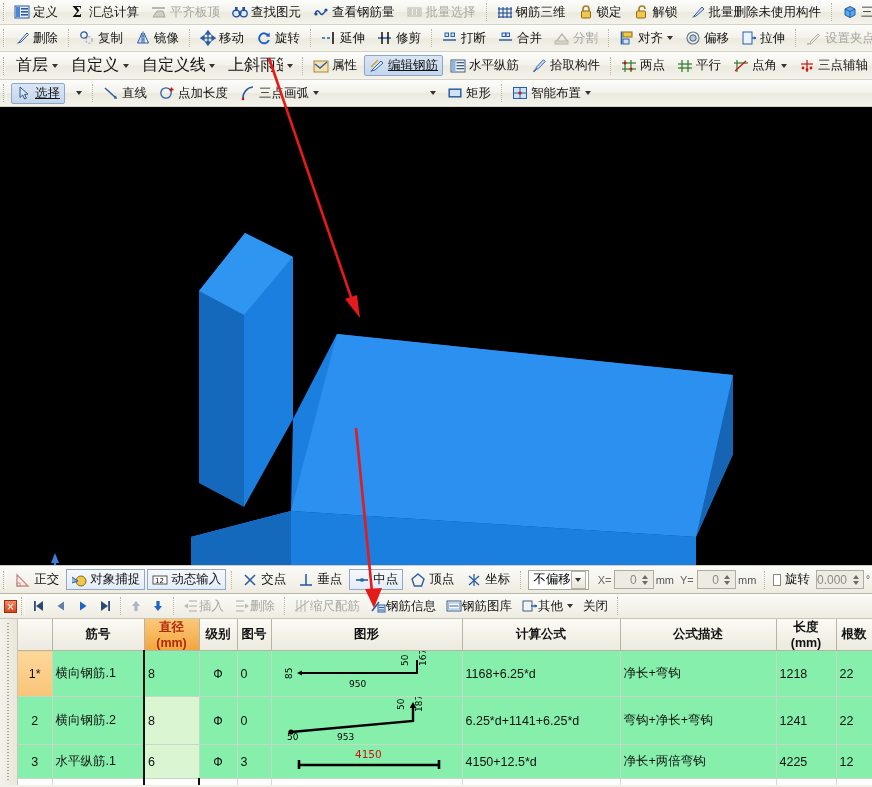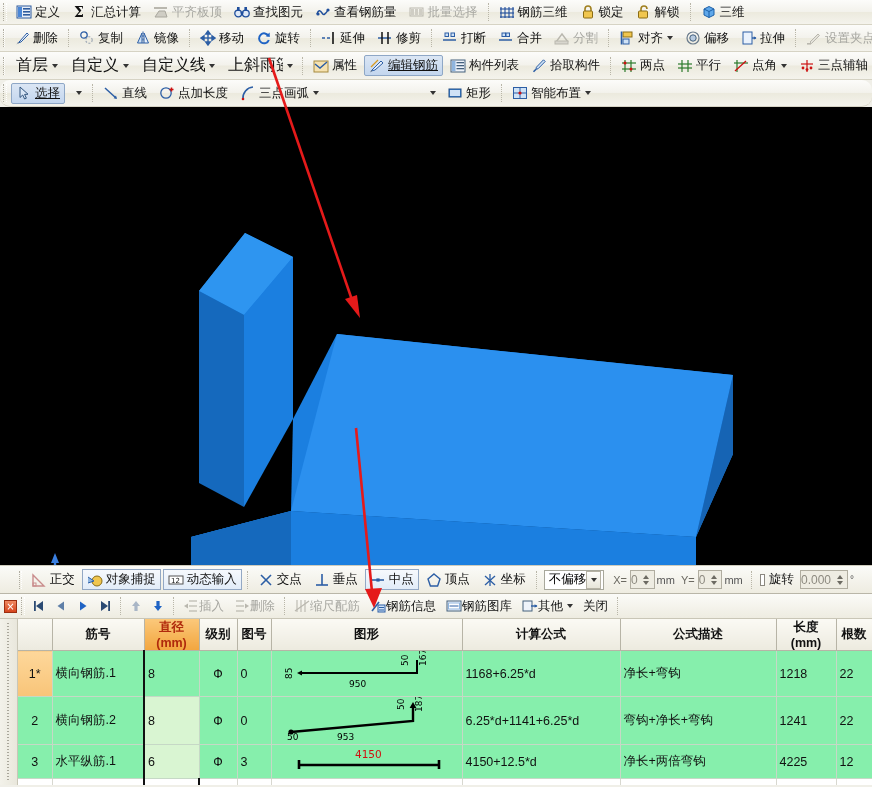--- a/index.html
+++ b/index.html
@@ -18,21 +18,21 @@
     display: flex; align-items: center;
     background: linear-gradient(to bottom, #fcfcfa 0%, #f3f2ec 48%, #eceade 52%, #f4f3ec 100%);
     border-bottom: 1px solid #d6d3c4;
     padding: 0 2px;
     white-space: nowrap;
     overflow: hidden;
   }
   .tb1 { height: 25px; }
   .tb2 { height: 27px; }
   .tb3 { height: 28px; }
-  .tb4 { height: 27px; border-radius: 10px; }
+  .tb4 { height: 27px; }
 
   .tb-item {
     display: inline-flex; align-items: center;
     height: 21px; padding: 0 4px; margin: 0 1px;
     border: 1px solid transparent;
     color: #111; font-size: 12.5px; cursor: default;
     border-radius: 2px;
   }
   .tb-item .lbl { margin-left: 3px; }
   .tb-item.disabled { color: #a6a6a0; }
@@ -88,21 +88,21 @@
   }
   #viewport svg { display: block; }
 
   
   .statusbar {
     height: 29px;
     display: flex; align-items: center;
     background: linear-gradient(to bottom,#fbfbf8,#eeece1);
     border-top: 1px solid #cfccbd;
     border-bottom: 1px solid #b9b6a8;
-    padding: 0 18px; white-space: nowrap; overflow: hidden;
+    padding: 0 2px; white-space: nowrap; overflow: hidden;
   }
   .sb-item {
     display: inline-flex; align-items: center;
     height: 21px; padding: 0 4px; margin: 0 1px;
     border: 1px solid transparent; font-size: 12.5px; color: #111;
   }
   .sb-item.framed {
     border: 1px solid #93a8c4;
     background: linear-gradient(to bottom,#f6f9fd,#e2ecf8);
   }
@@ -312,20 +312,29 @@
     <div class="tb-item">
       <span class="ico">
           <svg width="16" height="16" viewBox="0 0 16 16">
             <path d="M5 7 V5 a3 3 0 0 1 6 0" fill="none" stroke="#a08020" stroke-width="1.6"></path>
             <rect x="2.5" y="7" width="9" height="7" rx="1" fill="#f0c64f" stroke="#8a6c14"></rect>
           </svg>
         </span>
       <span class="lbl">解锁</span>
     </div>
 
+    <div class="tb-item">
+      <span class="ico">
+          <svg width="16" height="16" viewBox="0 0 16 16">
+            <path d="M3 13 L5 11 L12 3 L14 5 L6 12 Z" fill="#dfe9f7" stroke="#2c5ea5"></path>
+            <path d="M2 14 L4.5 12.5 L3.5 11.5 Z" fill="#7c8796"></path>
+          </svg>
+        </span>
+      <span class="lbl">批量删除未使用构件</span>
+    </div>
 
     <div class="sep"></div>
 
     <div class="tb-item">
       <span class="ico">
           <svg width="16" height="16" viewBox="0 0 16 16">
             <path d="M3 5 L8 2.5 L13 5 L13 11 L8 13.5 L3 11 Z" fill="#5fa8ea" stroke="#1b5fa8"></path>
             <path d="M3 5 L8 7.5 L13 5" fill="none" stroke="#1b5fa8"></path>
             <path d="M8 7.5 L8 13.5" fill="none" stroke="#1b5fa8"></path>
           </svg>
@@ -533,21 +542,21 @@
           <svg width="16" height="16" viewBox="0 0 16 16">
             <rect x="1" y="2" width="14" height="12" fill="#eef3fa" stroke="#44607d"></rect>
             <rect x="2" y="3" width="3.5" height="10" fill="#8fb5df"></rect>
             <g fill="#44607d">
               <rect x="6.5" y="4" width="7.5" height="1.3"></rect>
               <rect x="6.5" y="7" width="7.5" height="1.3"></rect>
               <rect x="6.5" y="10" width="7.5" height="1.3"></rect>
             </g>
           </svg>
         </span>
-      <span class="lbl">构件列表</span>
+      <span class="lbl">水平纵筋</span>
     </div>
 
     <div class="tb-item">
       <span class="ico">
           <svg width="16" height="16" viewBox="0 0 16 16">
             <path d="M12.5 1.8 L14.2 3.5 L7 10.8 L5 11.2 L5.4 9.2 Z" fill="#cfe2f6" stroke="#2c5ea5"></path>
             <path d="M5 11.2 L2.5 13.8" stroke="#2c5ea5" stroke-width="1.6"></path>
           </svg>
         </span>
       <span class="lbl">拾取构件</span>

